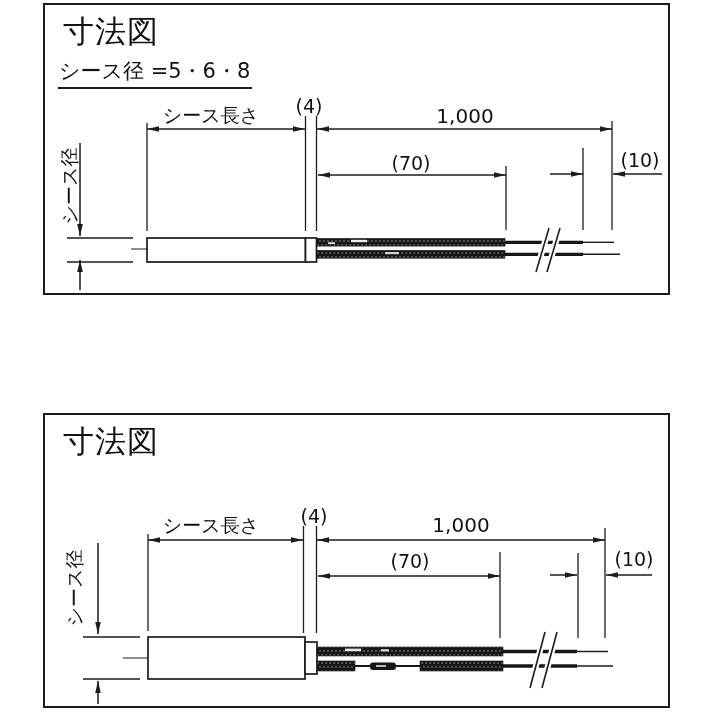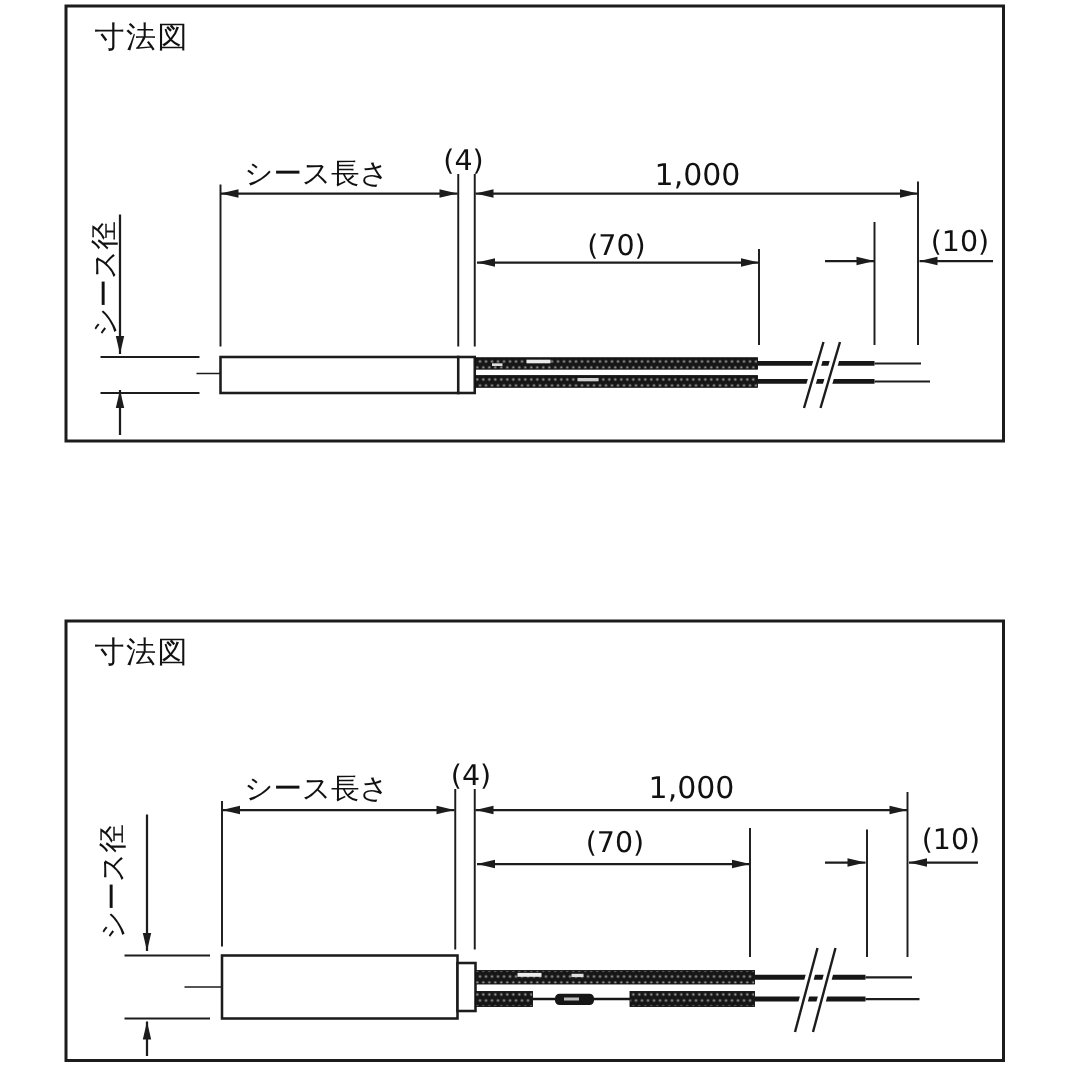--- a/index.html
+++ b/index.html
@@ -15,21 +15,21 @@
     left:43px;
     width:627px;
     border:2px solid #1c1c1c;
     box-sizing:border-box;
     background:#ffffff;
   }
   .panel-top{top:3px;height:292px;}
   .panel-bottom{top:413px;height:295px;}
   .panel-title{
     position:absolute;left:18px;top:6px;
-    font-size:20px;color:#111111;
+    font-size:31px;color:#111111;
     letter-spacing:1px;
     white-space:nowrap;
   }
   .panel-subtitle{
     position:absolute;left:13px;top:52px;
     font-size:21px;color:#111111;
     white-space:nowrap;
   }
   .panel-subtitle span{
     display:inline-block;
@@ -47,20 +47,21 @@
   .dim-label{font-size:19px;}
   .dim-number{font-size:20px;}
 </style>
 </head>
 <body>
 
 <div class="canvas">
 
   <section class="panel panel-top">
     <div class="panel-title">寸法図</div>
+    <div class="panel-subtitle"><span>シース径 =5・6・8</span></div>
 
     <svg class="drawing" width="625" height="292" viewBox="0 0 625 292">
       <defs>
         <marker id="ar-t" markerUnits="userSpaceOnUse" markerWidth="14" markerHeight="8" refX="13" refY="4" orient="auto-start-reverse">
           <path d="M13,4 L1,1.2 L1,6.8 Z" fill="#1c1c1c"></path>
         </marker>
         <pattern id="braid-t" patternUnits="userSpaceOnUse" width="4" height="8">
           <rect width="4" height="8" fill="#161616"></rect>
           <circle cx="1.2" cy="2" r="0.8" fill="#9a9a9a"></circle>
           <circle cx="3" cy="6" r="0.8" fill="#9a9a9a"></circle>

